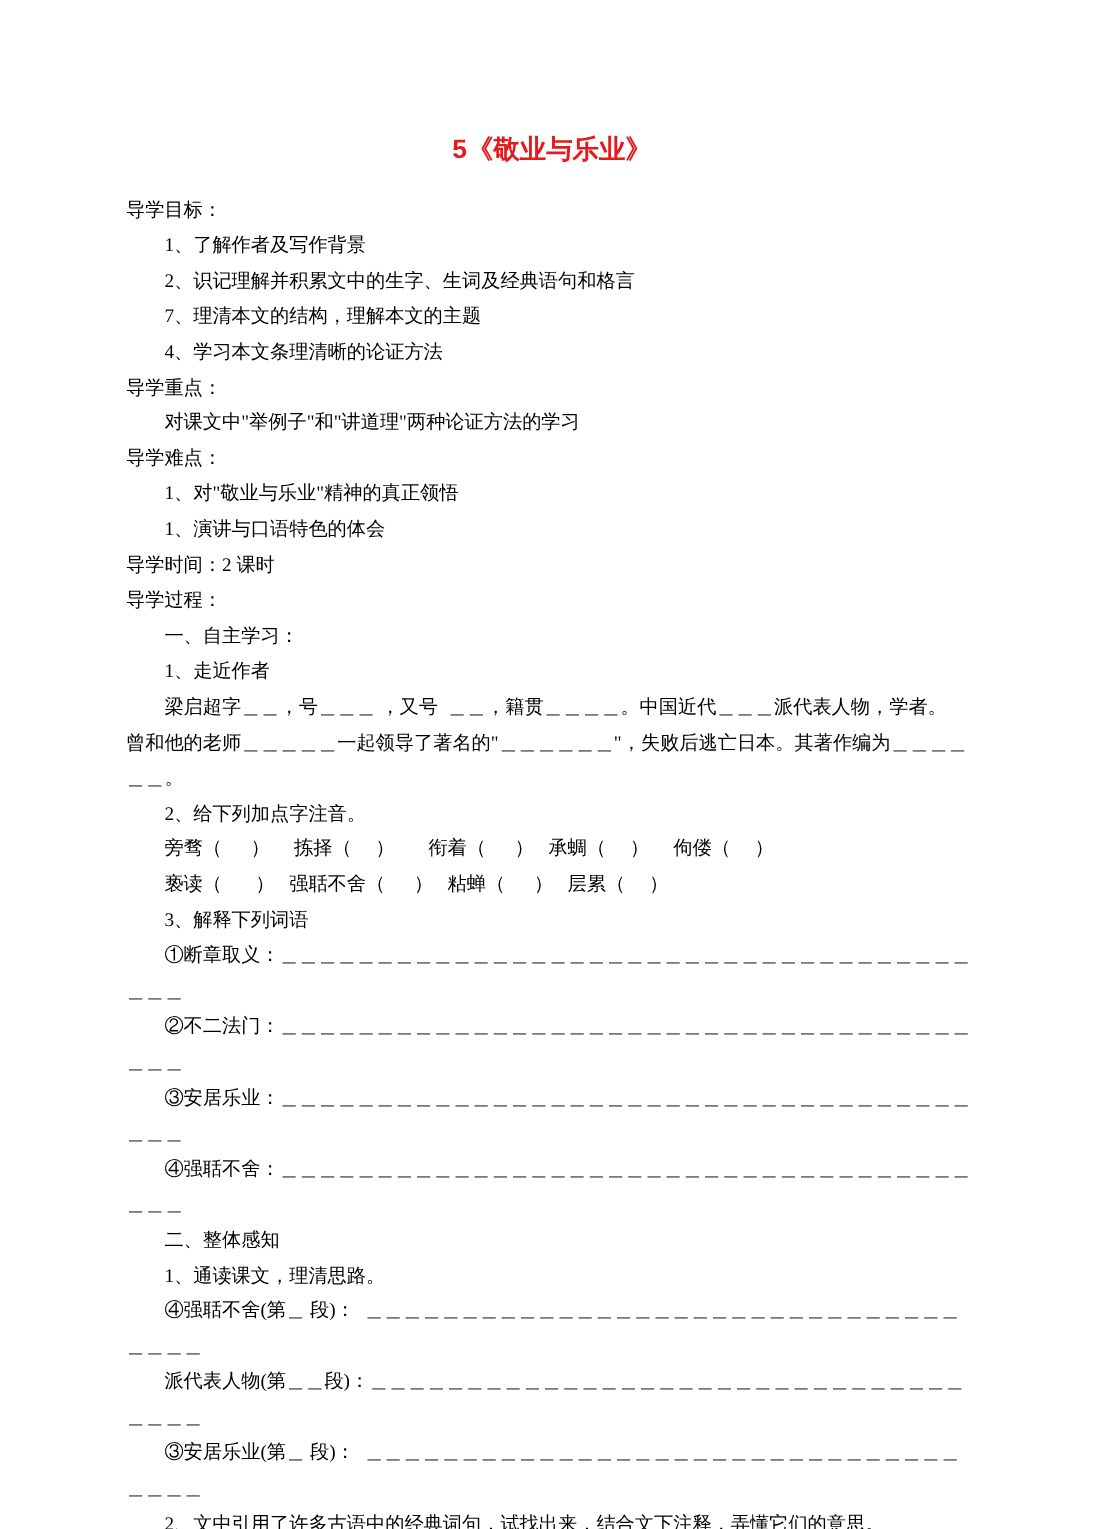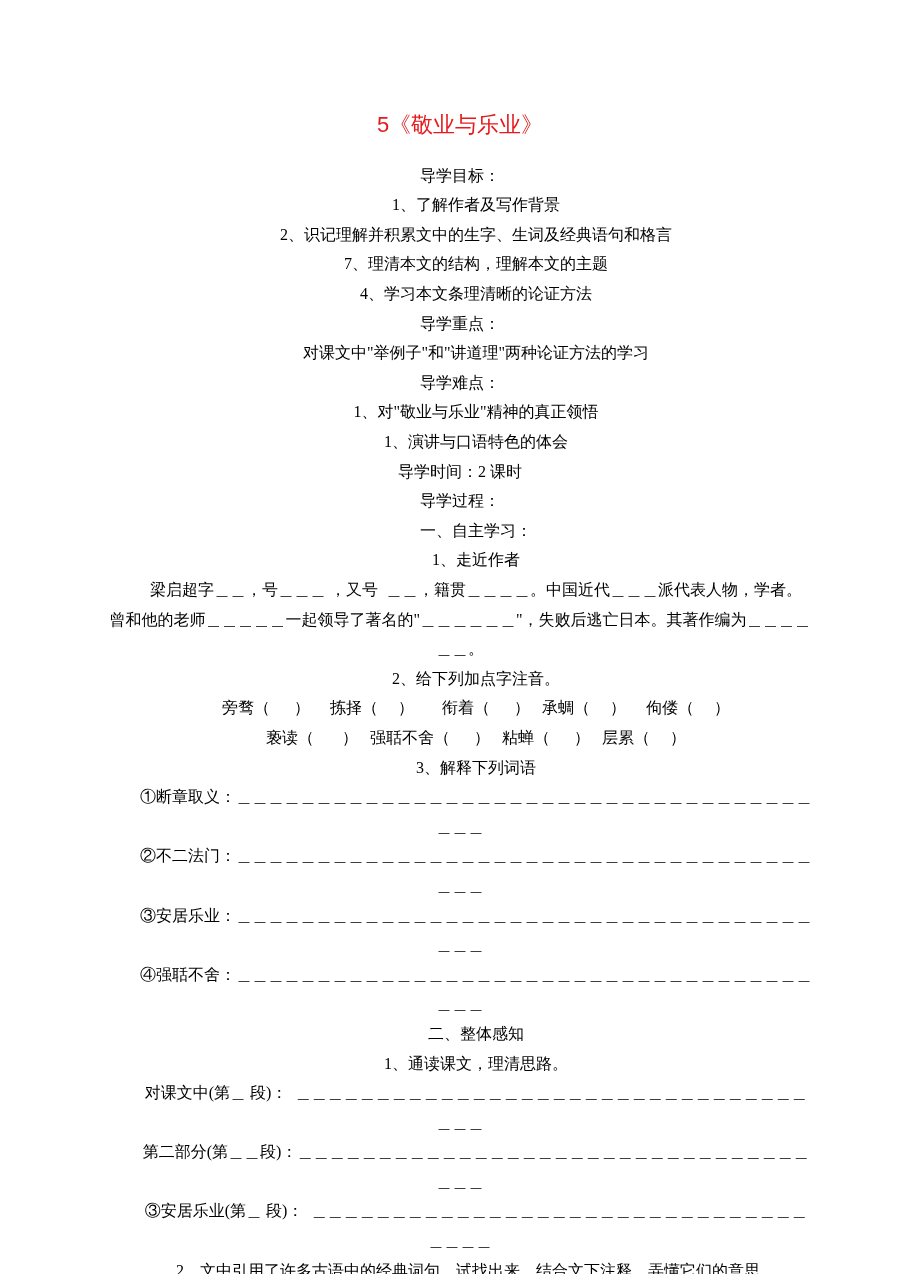--- a/index.html
+++ b/index.html
@@ -12,37 +12,36 @@
       background: #fff;
       font-family: "SimSun", "宋体", serif;
       font-size: 16px;
       line-height: 1.85;
       color: #000;
       padding: 105px 105px 40px 105px;
     }
     .title {
       text-align: center;
       font-size: 22px;
-      font-weight: normal;
+      font-weight: bold;
       color: #e41a1c;
       font-family: "SimHei", "黑体", sans-serif;
       margin-bottom: 15px;
     }
     .no-indent {
       text-indent: 0;
     }
     .indent-1 {
       text-indent: 2em;
     }
     .wrap-line {
       text-indent: 0;
     }
     p {
       white-space: pre-wrap;
-      text-align: center;
     }
   </style>
 </head>
 <body>
 
 <h1 class="title">5《敬业与乐业》</h1>
 
 <p class="no-indent">导学目标：</p>
 <p class="indent-1">1、了解作者及写作背景</p>
 <p class="indent-1">2、识记理解并积累文中的生字、生词及经典语句和格言</p>
@@ -69,16 +68,16 @@
 <p class="indent-1">亵读（       ）   强聒不舍（      ）   粘蝉（      ）   层累（     ）</p>
 
 <p class="indent-1">3、解释下列词语</p>
 <p class="indent-1">①断章取义：＿＿＿＿＿＿＿＿＿＿＿＿＿＿＿＿＿＿＿＿＿＿＿＿＿＿＿＿＿＿＿＿＿＿＿＿＿＿＿</p>
 <p class="indent-1">②不二法门：＿＿＿＿＿＿＿＿＿＿＿＿＿＿＿＿＿＿＿＿＿＿＿＿＿＿＿＿＿＿＿＿＿＿＿＿＿＿＿</p>
 <p class="indent-1">③安居乐业：＿＿＿＿＿＿＿＿＿＿＿＿＿＿＿＿＿＿＿＿＿＿＿＿＿＿＿＿＿＿＿＿＿＿＿＿＿＿＿</p>
 <p class="indent-1">④强聒不舍：＿＿＿＿＿＿＿＿＿＿＿＿＿＿＿＿＿＿＿＿＿＿＿＿＿＿＿＿＿＿＿＿＿＿＿＿＿＿＿</p>
 
 <p class="indent-1">二、整体感知</p>
 <p class="indent-1">1、通读课文，理清思路。</p>
-<p class="indent-1">对课文中(第＿ 段)：  ＿＿＿＿＿＿＿＿＿＿＿＿＿＿＿＿＿＿＿＿＿＿＿＿＿＿＿＿＿＿＿＿＿＿＿</p>
-<p class="indent-1">第二部分(第＿＿段)：＿＿＿＿＿＿＿＿＿＿＿＿＿＿＿＿＿＿＿＿＿＿＿＿＿＿＿＿＿＿＿＿＿＿＿</p>
+<p class="indent-1">④强聒不舍(第＿ 段)：  ＿＿＿＿＿＿＿＿＿＿＿＿＿＿＿＿＿＿＿＿＿＿＿＿＿＿＿＿＿＿＿＿＿＿＿</p>
+<p class="indent-1">派代表人物(第＿＿段)：＿＿＿＿＿＿＿＿＿＿＿＿＿＿＿＿＿＿＿＿＿＿＿＿＿＿＿＿＿＿＿＿＿＿＿</p>
 <p class="indent-1">③安居乐业(第＿ 段)：  ＿＿＿＿＿＿＿＿＿＿＿＿＿＿＿＿＿＿＿＿＿＿＿＿＿＿＿＿＿＿＿＿＿＿＿</p>
 <p class="indent-1">2、文中引用了许多古语中的经典词句，试找出来，结合文下注释，弄懂它们的意思。</p>
 
 </body></html>

